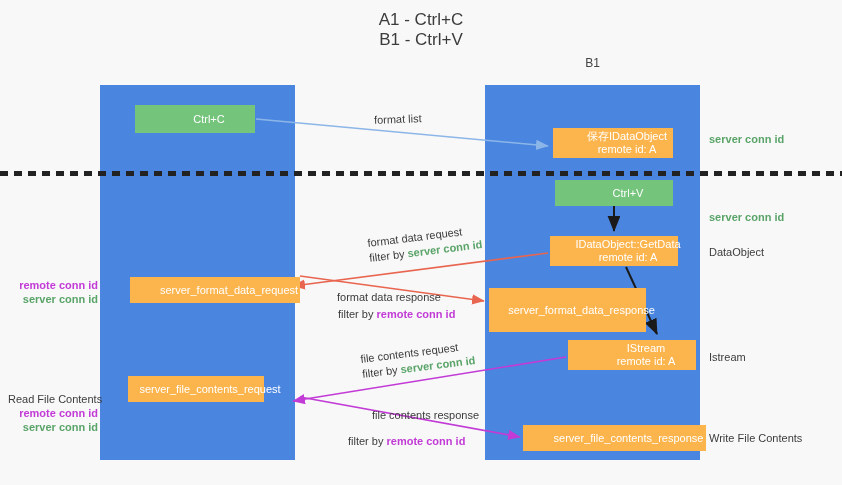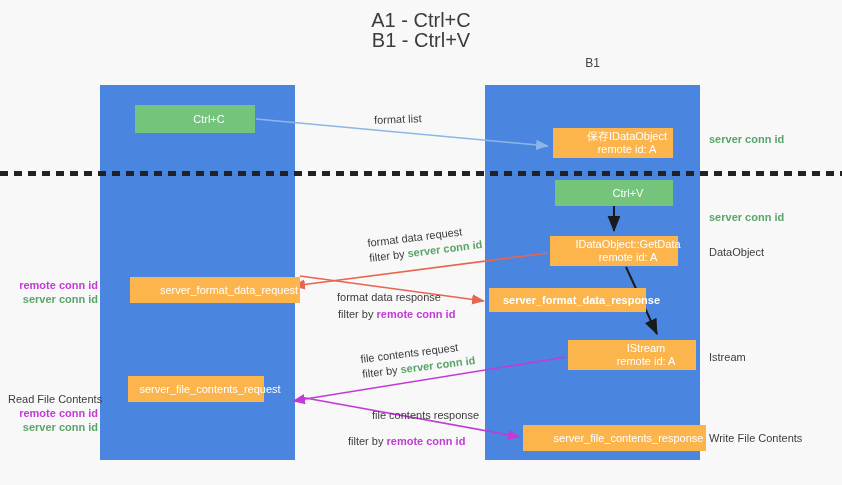--- a/index.html
+++ b/index.html
@@ -16,21 +16,21 @@
     overflow: hidden;
   }
   .abs { position: absolute; }
 
   
   #title {
     left: 0; top: 10px;
     width: 842px;
     text-align: center;
     color: #3c3c3c;
-    font-size: 20px;
+    font-size: 17px;
     line-height: 20px;
   }
 
   
   .lane-header {
     text-align: center;
     color: #444;
     font-size: 12px;
     line-height: 14px;
   }
@@ -70,21 +70,21 @@
   }
   .box-green { background: #74c47c; }
   .box-orange { background: #fcb44d; }
 
   #box-ctrlc   { left: 135px; top: 105px; width: 120px; height: 28px; }
   #box-ctrlv   { left: 555px; top: 180px; width: 118px; height: 26px; }
   #box-save-ido{ left: 553px; top: 128px; width: 120px; height: 30px; }
   #box-getdata { left: 550px; top: 236px; width: 128px; height: 30px; }
   #box-istream { left: 568px; top: 340px; width: 128px; height: 30px; }
   #box-sfdreq  { left: 130px; top: 277px; width: 170px; height: 26px; }
-  #box-sfdresp { left: 489px; top: 288px; width: 157px; height: 24px; font-weight: bold; }
+  #box-sfdresp { left: 489px; top: 288px; width: 157px; height: 44px; }
   #box-sfcreq  { left: 128px; top: 376px; width: 136px; height: 26px; }
   #box-sfcresp { left: 523px; top: 425px; width: 183px; height: 26px; }
 
   
   .annot {
     font-size: 11px;
     line-height: 14px;
     white-space: nowrap;
   }
   .annot-dark  { color: #3c3c3c; }

